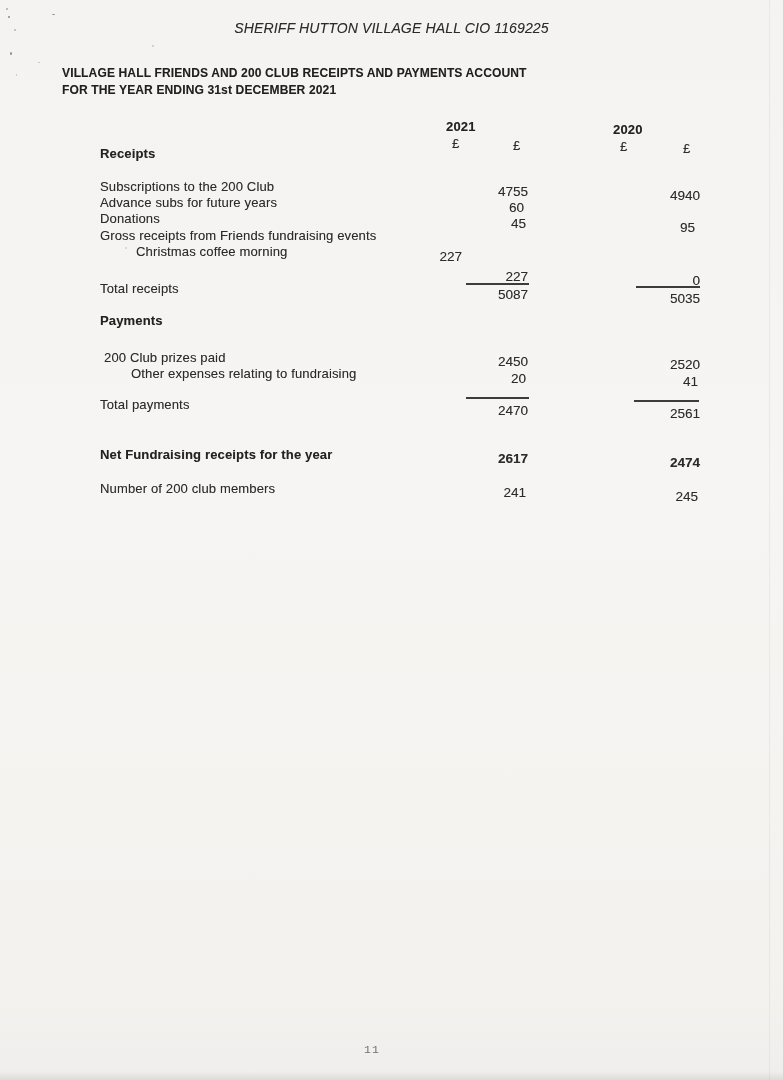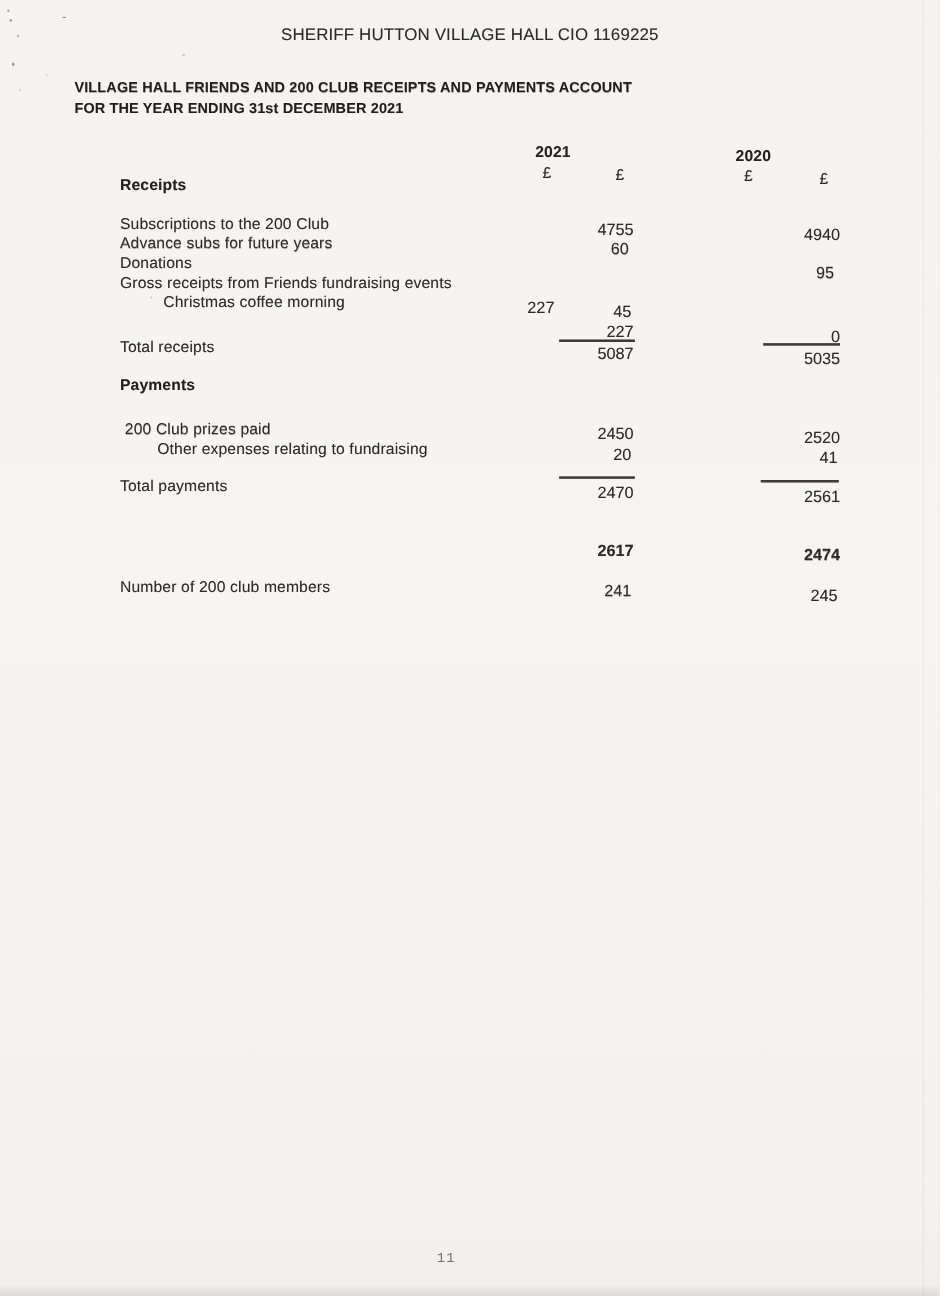--- a/index.html
+++ b/index.html
@@ -22,20 +22,21 @@
     letter-spacing: 0.15px;
     white-space: nowrap;
     color: #2b2b2b;
     text-shadow: 0.2px 0.2px 0.4px rgba(50,50,50,0.35);
   }
   .bold { font-weight: bold; color: #222; }
   .doc-header {
     left: 0; top: 20px; width: 783px;
     text-align: center;
     font-size: 14px;
+    font-style: italic;
   }
   .doc-title {
     left: 62px; top: 65px;
     font-size: 12px;
     line-height: 17px;
     font-weight: bold;
     color: #1f1f1f;
   }
   .amt {
     position: absolute;
@@ -105,21 +106,21 @@
   <div class="txt bold" style="left:100px;top:146px;">Receipts</div>
 
   <div class="txt" style="left:100px;top:179px;">Subscriptions to the 200 Club</div>
   <div class="amt" style="left:464px;top:184px;">4755</div>
   <div class="amt" style="left:636px;top:188px;">4940</div>
 
   <div class="txt" style="left:100px;top:195px;">Advance subs for future years</div>
   <div class="amt" style="left:460px;top:200px;">60</div>
 
   <div class="txt" style="left:100px;top:211px;">Donations</div>
-  <div class="amt" style="left:462px;top:216px;margin-top:36px;">45</div>
+  <div class="amt" style="left:462px;top:216px;">45</div>
   <div class="amt" style="left:631px;top:220px;">95</div>
 
   <div class="txt" style="left:100px;top:228px;">Gross receipts from Friends fundraising events</div>
 
   <div class="txt" style="left:136px;top:244px;">Christmas coffee morning</div>
   <div class="amt" style="left:400px;top:249px;width:62px;">227</div>
 
   <div class="amt" style="left:464px;top:269px;">227</div>
   <div class="amt" style="left:636px;top:273px;">0</div>
   <div class="rule" style="left:466px;top:283px;width:63px;"></div>
@@ -139,20 +140,21 @@
   <div class="amt" style="left:462px;top:371px;">20</div>
   <div class="amt" style="left:634px;top:374px;">41</div>
 
   <div class="rule" style="left:466px;top:397px;width:63px;"></div>
   <div class="rule" style="left:634px;top:400px;width:65px;"></div>
 
   <div class="txt" style="left:100px;top:397px;">Total payments</div>
   <div class="amt" style="left:464px;top:403px;">2470</div>
   <div class="amt" style="left:636px;top:406px;">2561</div>
 
+  <div class="txt bold" style="left:100px;top:447px;">Net Fundraising receipts for the year</div>
   <div class="amt bold" style="left:464px;top:451px;font-weight:bold;">2617</div>
   <div class="amt bold" style="left:636px;top:455px;font-weight:bold;">2474</div>
 
   <div class="txt" style="left:100px;top:481px;">Number of 200 club members</div>
   <div class="amt" style="left:462px;top:485px;">241</div>
   <div class="amt" style="left:634px;top:489px;">245</div>
 
   <div class="txt page-number" style="left:364px;top:1043px;font-family:Liberation Mono, monospace;">11</div>
 
 </div>

